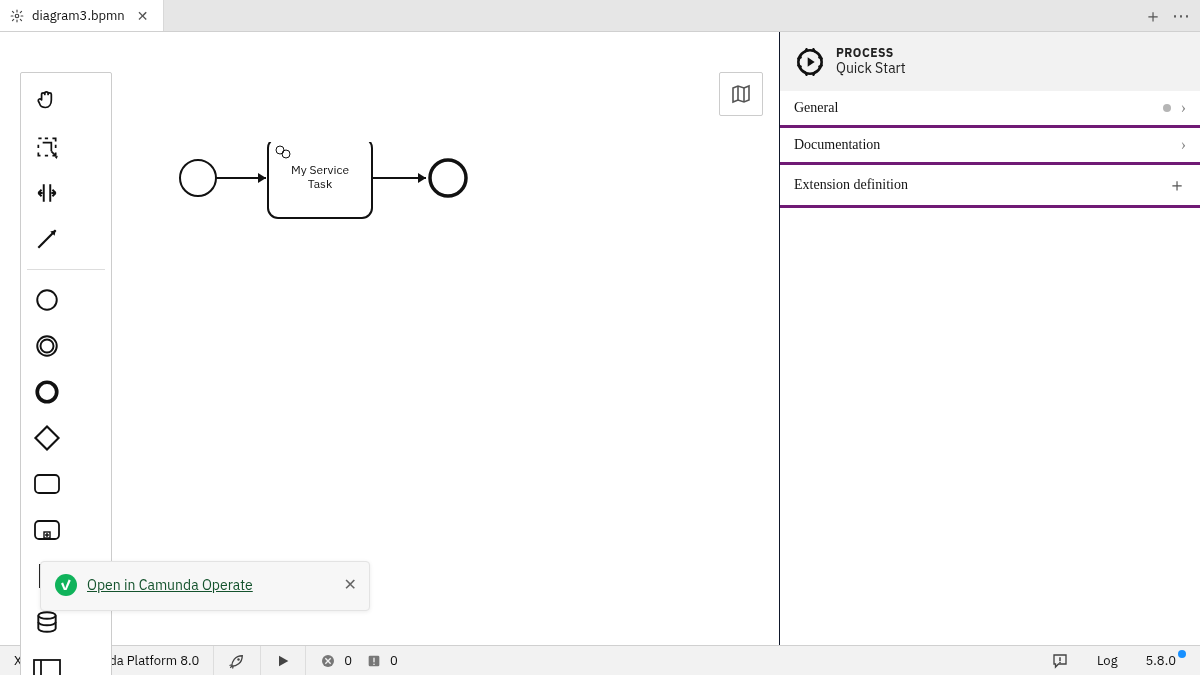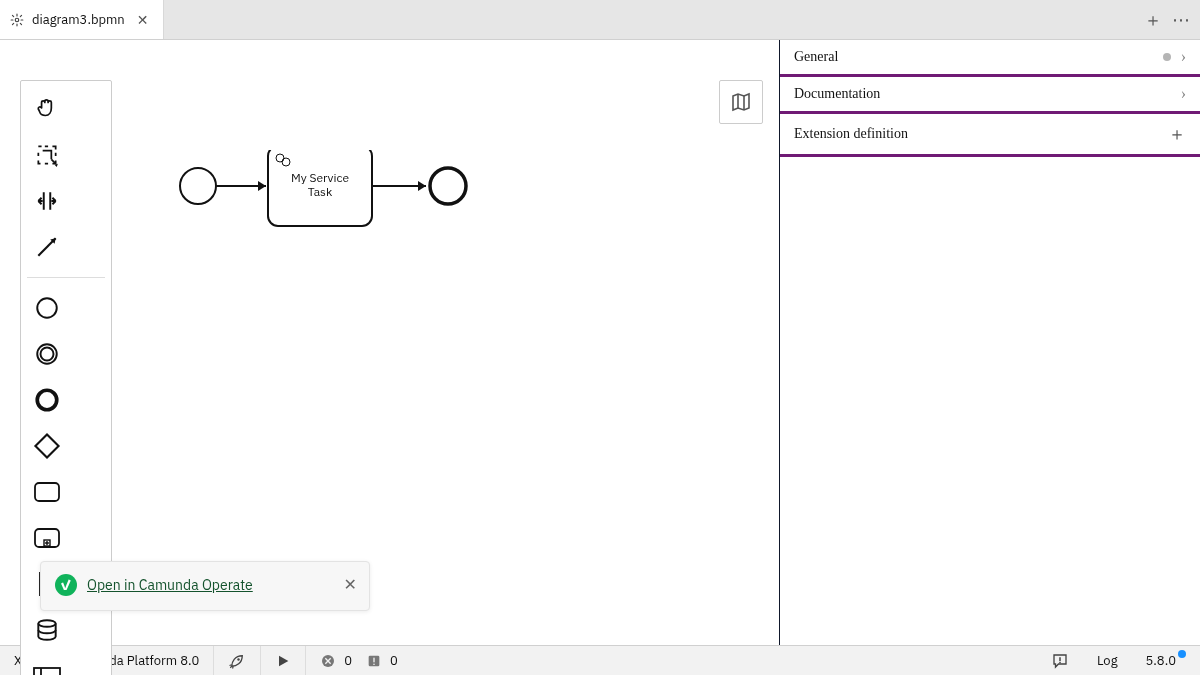--- a/index.html
+++ b/index.html
@@ -1,20 +1,20 @@
 <!DOCTYPE html>
 <html><head>
 <meta charset="utf-8">
 <style>
   * { box-sizing: border-box; }
   html, body { margin:0; padding:0; height:100%; font-family: "IBM Plex Sans","Helvetica Neue",Arial,sans-serif; font-size:14px; color:#111; }
   body { width:1200px; height:675px; overflow:hidden; display:flex; flex-direction:column; background:#fff; }
 
   
-  .tabbar { height:40px; background:#e6e6e6; display:flex; align-items:stretch; border-bottom:1px solid #d0d0d0; }
+  .tabbar { height:32px; background:#e6e6e6; display:flex; align-items:stretch; border-bottom:1px solid #d0d0d0; }
   .tab { display:flex; align-items:center; gap:8px; padding:0 10px; background:#fff; border-right:1px solid #d8d8d8; font-size:13px; }
   .tab .cog { width:14px; height:14px; }
   .tab .close { color:#555; font-size:14px; cursor:pointer; padding:0 4px; }
   .tabbar .spacer { flex:1; }
   .tabbar .right { display:flex; align-items:center; gap:10px; padding:0 10px; color:#555; }
   .tabbar .right .icon { font-size:18px; cursor:pointer; }
 
   
   .main { flex:1; display:flex; min-height:0; }
   .canvas { position:relative; flex:1; border-right:1px solid #0f172a;padding-left:20px; }
@@ -196,20 +196,31 @@
     </svg>
 
     <div class="toast">
       <div class="tick">✓</div>
       <div class="close">✕</div>
       <a href="#">Open in Camunda Operate</a>
     </div>
   </div>
 
   <div class="props">
+    <div class="header">
+      <svg class="icon" viewBox="0 0 24 24">
+          <circle cx="12" cy="12" r="10" fill="none" stroke="#111" stroke-width="2.2"></circle>
+          <polygon points="10,8 16,12 10,16" fill="#111"></polygon>
+          <path d="M4 8l-2 1M4 16l-2-1M20 8l2 1M20 16l2-1M8 3l1-2M16 3l-1-2M8 21l1 2M16 21l-1 2" stroke="#111" stroke-width="2" stroke-linecap="round"></path>
+        </svg>
+      <div class="labels">
+        <span class="k">PROCESS</span>
+        <span class="v">Quick Start</span>
+      </div>
+    </div>
     <div class="row">
       <span>General</span>
       <span class="rowright">
           <span class="dot"></span>
           <span class="chev">›</span>
         </span>
     </div>
     <div class="row">
       <span>Documentation</span>
       <span class="rowright">

